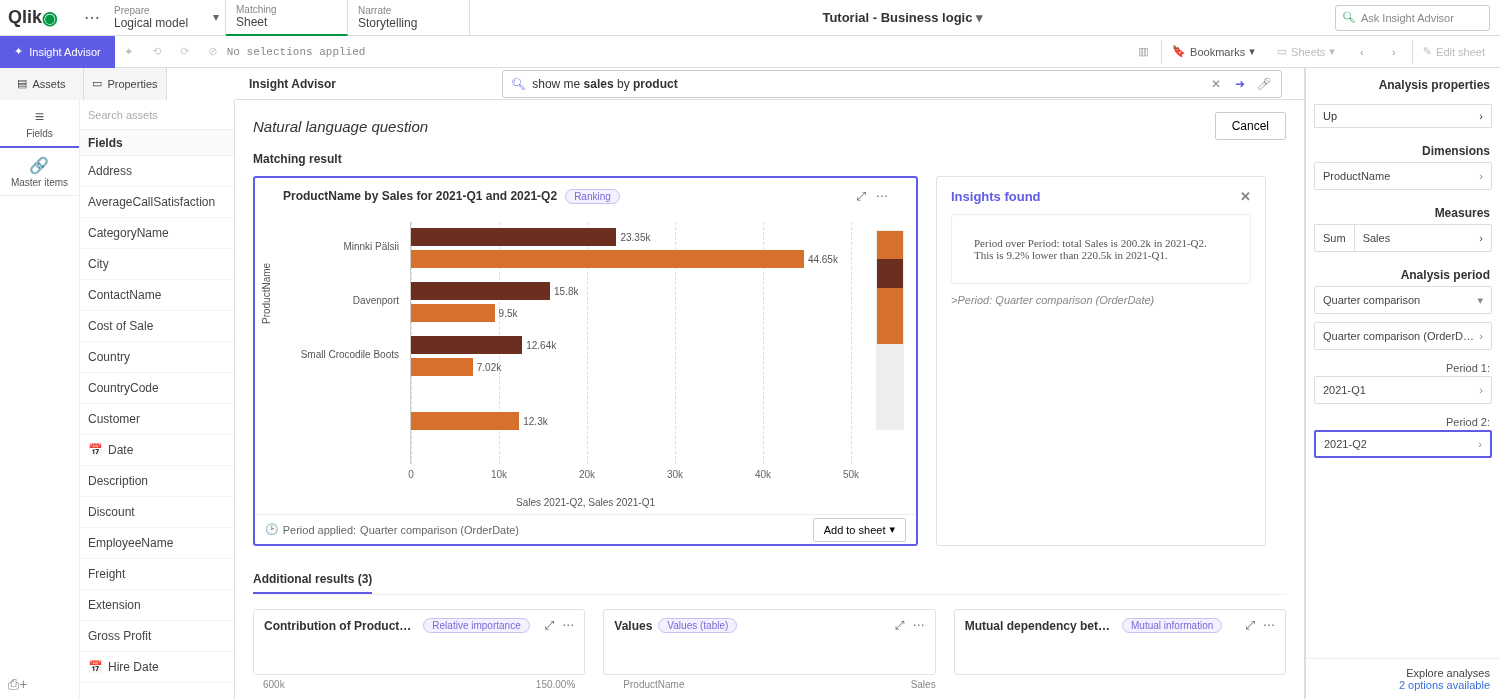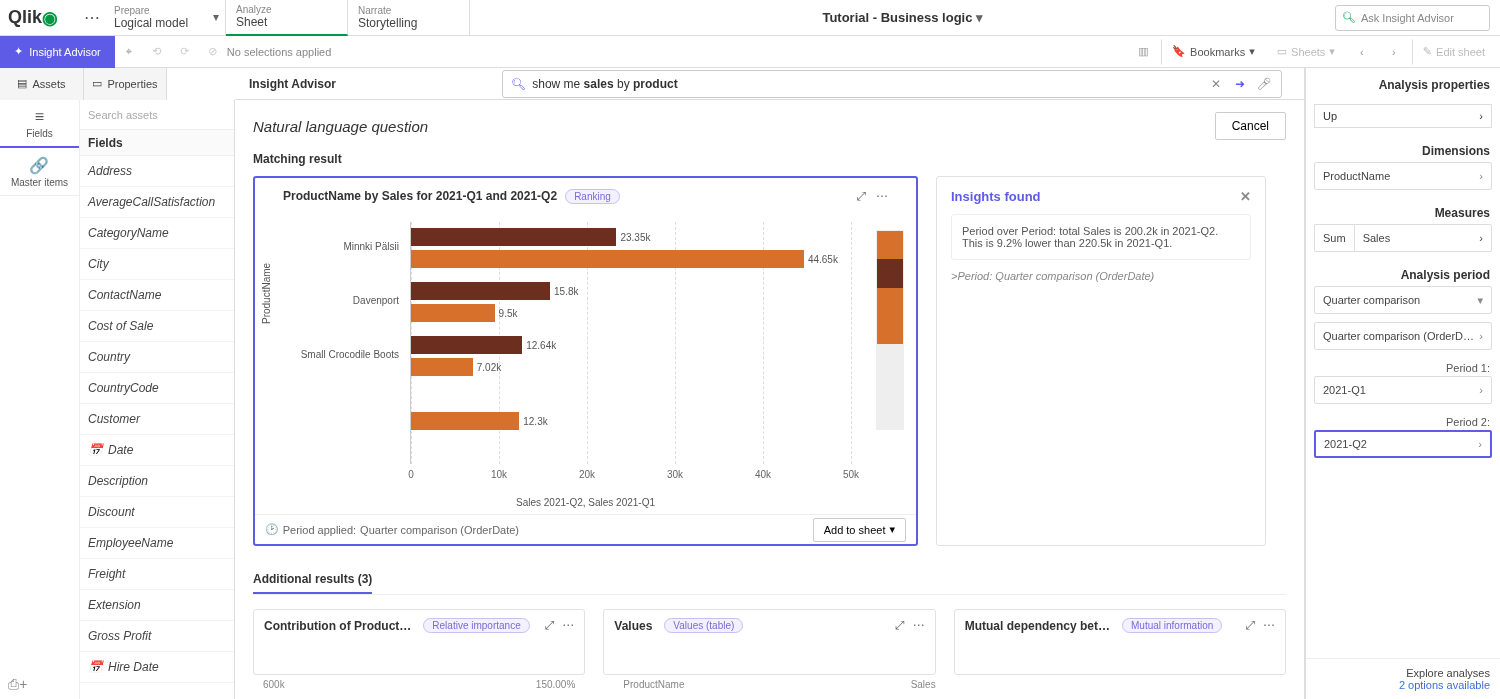--- a/index.html
+++ b/index.html
@@ -16,42 +16,42 @@
 .nav-main { font-size: 12px; color: #444; }
 .nav-chevron { position: absolute; right: 6px; top: 10px; color: #666; }
 .app-title { flex: 1; text-align: center; font-size: 13px; font-weight: 600; }
 .ask-box { width: 155px; height: 26px; border: 1px solid #ccc; border-radius: 3px; margin-right: 10px; display: flex; align-items: center; padding: 0 6px; color: #888; font-size: 11px; }
 .ask-box .mag { color: #009845; margin-right: 5px; }
 
 
 .toolbar { height: 32px; display: flex; align-items: center; border-bottom: 1px solid #ddd; font-size: 11px; color: #555; }
 .ia-button { background: #5e5ce6; color: #fff; height: 32px; padding: 0 14px; display: flex; align-items: center; gap: 6px; }
 .tb-icon { width: 28px; height: 24px; display: inline-flex; align-items: center; justify-content: center; color: #999; }
-.tb-text { color: #888; }
+.tb-text { color: #888; font-family: Liberation Mono, monospace; }
 .toolbar-right { margin-left: auto; display: flex; align-items: center; gap: 4px; padding-right: 6px; }
 .tb-btn { height: 26px; padding: 0 8px; border: 1px solid transparent; display: flex; align-items: center; gap: 4px; color: #555; }
 .tb-btn.bd { border-left: 1px solid #ddd; padding-left: 10px; }
 .tb-btn.disabled { color: #bbb; }
 
 
 .main { display: flex; height: calc(699px - 68px); }
 .ap-row { height: 32px; border-bottom: 1px solid #ddd; display: flex; align-items: center; }
 .ap-btn { flex: 1; height: 32px; display: flex; align-items: center; justify-content: center; gap: 5px; border-right: 1px solid #ddd; background: #f5f5f5; font-size: 11px; color: #444; }
 .ap-btn:last-child { border-right: none; }
 
 .subleft { width: 80px; border-right: 1px solid #eee; display: flex; flex-direction: column; align-items: center; }
 .subleft-item { width: 100%; height: 48px; display: flex; flex-direction: column; align-items: center; justify-content: center; font-size: 10px; color: #555; border-bottom: 1px solid #eee; }
 .subleft-item .ic { font-size: 16px; margin-bottom: 2px; }
 .subleft-item.fields { border-bottom: 2px solid #5e5ce6; }
 
 .fields-panel { flex: 1; display: flex; flex-direction: column; }
 .fields-search { height: 30px; border-bottom: 1px solid #eee; padding: 0 8px; display: flex; align-items: center; color: #aaa; font-size: 11px; }
 .fields-header { height: 26px; padding: 0 8px; display: flex; align-items: center; font-weight: 600; font-size: 12px; background: #fafafa; border-bottom: 1px solid #eee; }
 .fields-list { flex: 1; overflow-y: auto; position: relative; }
-.field-item { height: 31px; padding: 0 8px; display: flex; align-items: center; font-size: 12px; color: #444; border-bottom: 1px solid #f3f3f3; gap: 6px; font-style: italic; }
+.field-item { height: 31px; padding: 0 8px; display: flex; align-items: center; font-size: 12px; color: #444; border-bottom: 1px solid #f3f3f3; gap: 6px; }
 .field-item .fi-icon { width: 14px; text-align: center; color: #888; }
 
 
 .center { flex: 1; display: flex; flex-direction: column; border-right: 1px solid #ddd; min-width: 0; }
 .center-top { height: 32px; display: flex; align-items: center; padding: 0 14px; border-bottom: 1px solid #ddd; gap: 16px; }
 .center-title { font-size: 12px; font-weight: 600; color: #333; }
 .search-bar { flex: 1; max-width: 780px; height: 28px; border: 1px solid #ccc; border-radius: 3px; display: flex; align-items: center; padding: 0 8px; gap: 6px; margin-left: auto; margin-right: 8px; }
 .search-bar .mag { color: #5e5ce6; }
 .search-bar .arrow, .search-bar .mic, .search-bar .x { color: #888; width: 18px; text-align: center; }
 .search-text { flex: 1; font-size: 12px; color: #333; }
@@ -84,21 +84,21 @@
 .x-axis-title { position: absolute; bottom: 6px; left: 50%; transform: translateX(-50%); font-size: 10px; color: #555; }
 .mini-strip { position: absolute; right: 12px; top: 16px; width: 28px; height: 200px; background: linear-gradient(#fff,#fff); border: 1px solid #eee; display: flex; flex-direction: column; }
 .mini-strip div { flex: 1; }
 
 .card-footer { border-top: 1px solid #eee; height: 30px; display: flex; align-items: center; padding: 0 10px; font-size: 11px; color: #666; }
 .period-pill { margin-left: 4px; }
 .add-sheet { margin-left: auto; border: 1px solid #ccc; background: #fff; height: 24px; padding: 0 10px; border-radius: 2px; font-size: 11px; display: flex; align-items: center; gap: 4px; }
 
 .insights-card { flex: 1; border: 1px solid #e2e2e2; border-radius: 3px; padding: 12px 14px; max-width: 330px; }
 .insights-title { font-size: 13px; font-weight: 600; color: #5e5ce6; margin-bottom: 10px; display: flex; justify-content: space-between; align-items: center; }
-.insight-box { border: 1px solid #eee; border-radius: 3px; padding: 10px; font-size: 11px; color: #555; margin-bottom: 10px; }
+.insight-box { border: 1px solid #eee; border-radius: 3px; padding: 22px; font-size: 11px; color: #555; margin-bottom: 10px; font-family: Liberation Serif, serif; }
 .insight-sub { font-size: 11px; font-style: italic; color: #888; }
 
 .addl-tabs { margin-top: 20px; border-bottom: 1px solid #eee; }
 .addl-tab { display: inline-block; padding: 6px 0; border-bottom: 2px solid #5e5ce6; font-size: 12px; font-weight: 600; }
 .addl-cards { display: flex; gap: 18px; margin-top: 14px; }
 .mini-card { flex: 1; border: 1px solid #e2e2e2; border-radius: 3px; height: 66px; padding: 8px 10px; display: flex; align-items: flex-start; justify-content: space-between; }
 .mini-card .mc-title { font-size: 12px; font-weight: 600; margin-right: 6px; white-space: nowrap; overflow: hidden; text-overflow: ellipsis; max-width: 150px; }
 .mini-card .card-actions { gap: 8px; font-size: 12px; color: #666; }
 
 
@@ -125,21 +125,21 @@
 
 <div class="topbar">
   <div class="logo">Qlik <span class="logo-q">◉</span></div>
   <div class="logo-dots">⋯</div>
   <div class="nav-item">
     <span class="nav-sub">Prepare</span>
     <span class="nav-main">Logical model</span>
     <span class="nav-chevron">▾</span>
   </div>
   <div class="nav-item active">
-    <span class="nav-sub">Analyze</span>
+    <span class="nav-sub">Matching</span>
     <span class="nav-main">Sheet</span>
   </div>
   <div class="nav-item">
     <span class="nav-sub">Narrate</span>
     <span class="nav-main">Storytelling</span>
   </div>
   <div class="app-title"><span>Tutorial - Business logic</span> <span style="color:#666">▾</span></div>
   <div class="ask-box">
     <span class="mag">🔍︎</span>
     <span>Ask Insight Advisor</span>
@@ -369,21 +369,21 @@
             <div style="display: flex; align-items: center; gap: 6px;">
               <span class="mc-title">Contribution of Product…</span>
               <span class="tag">Relative importance</span>
             </div>
             <div class="card-actions">
               <span>⤢</span>
               <span>⋯</span>
             </div>
           </div>
           <div class="mini-card">
-            <div style="display: flex; align-items: center; gap: 6px;">
+            <div style="display: flex; align-items: center; ">
               <span class="mc-title">Values</span>
               <span class="tag">Values (table)</span>
             </div>
             <div class="card-actions">
               <span>⤢</span>
               <span>⋯</span>
             </div>
           </div>
           <div class="mini-card">
             <div style="display: flex; align-items: center; gap: 6px;">

